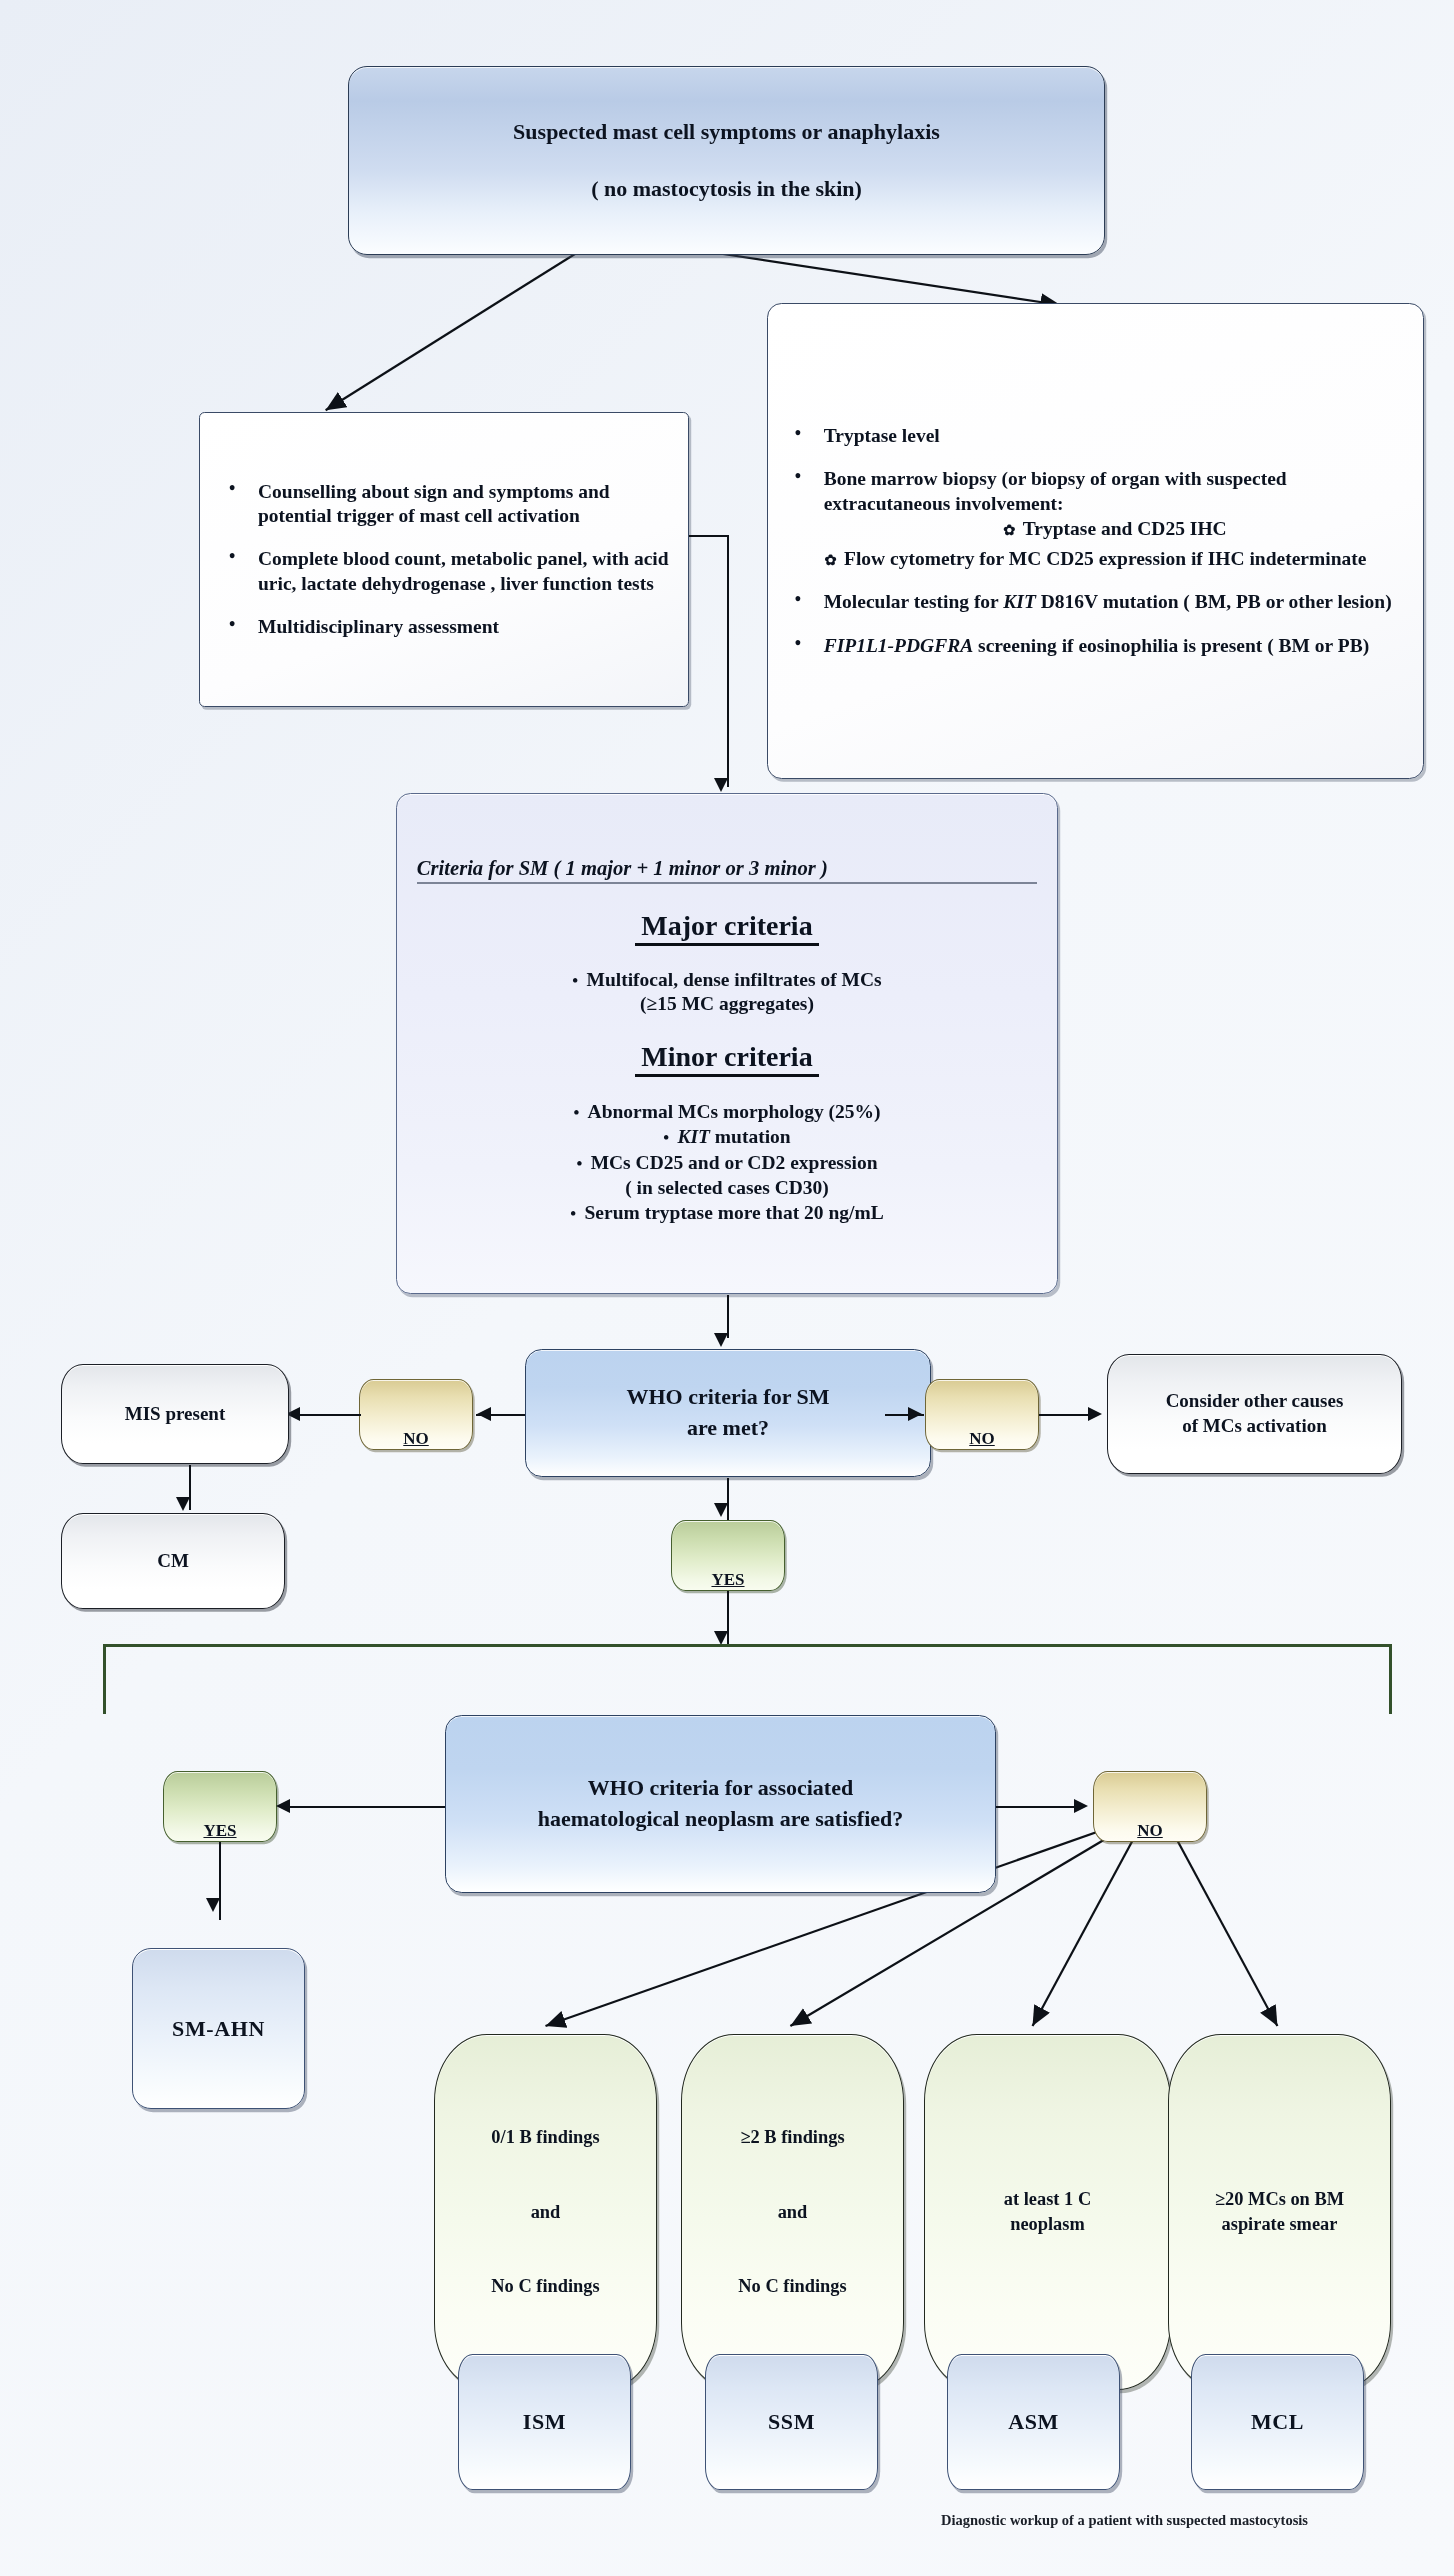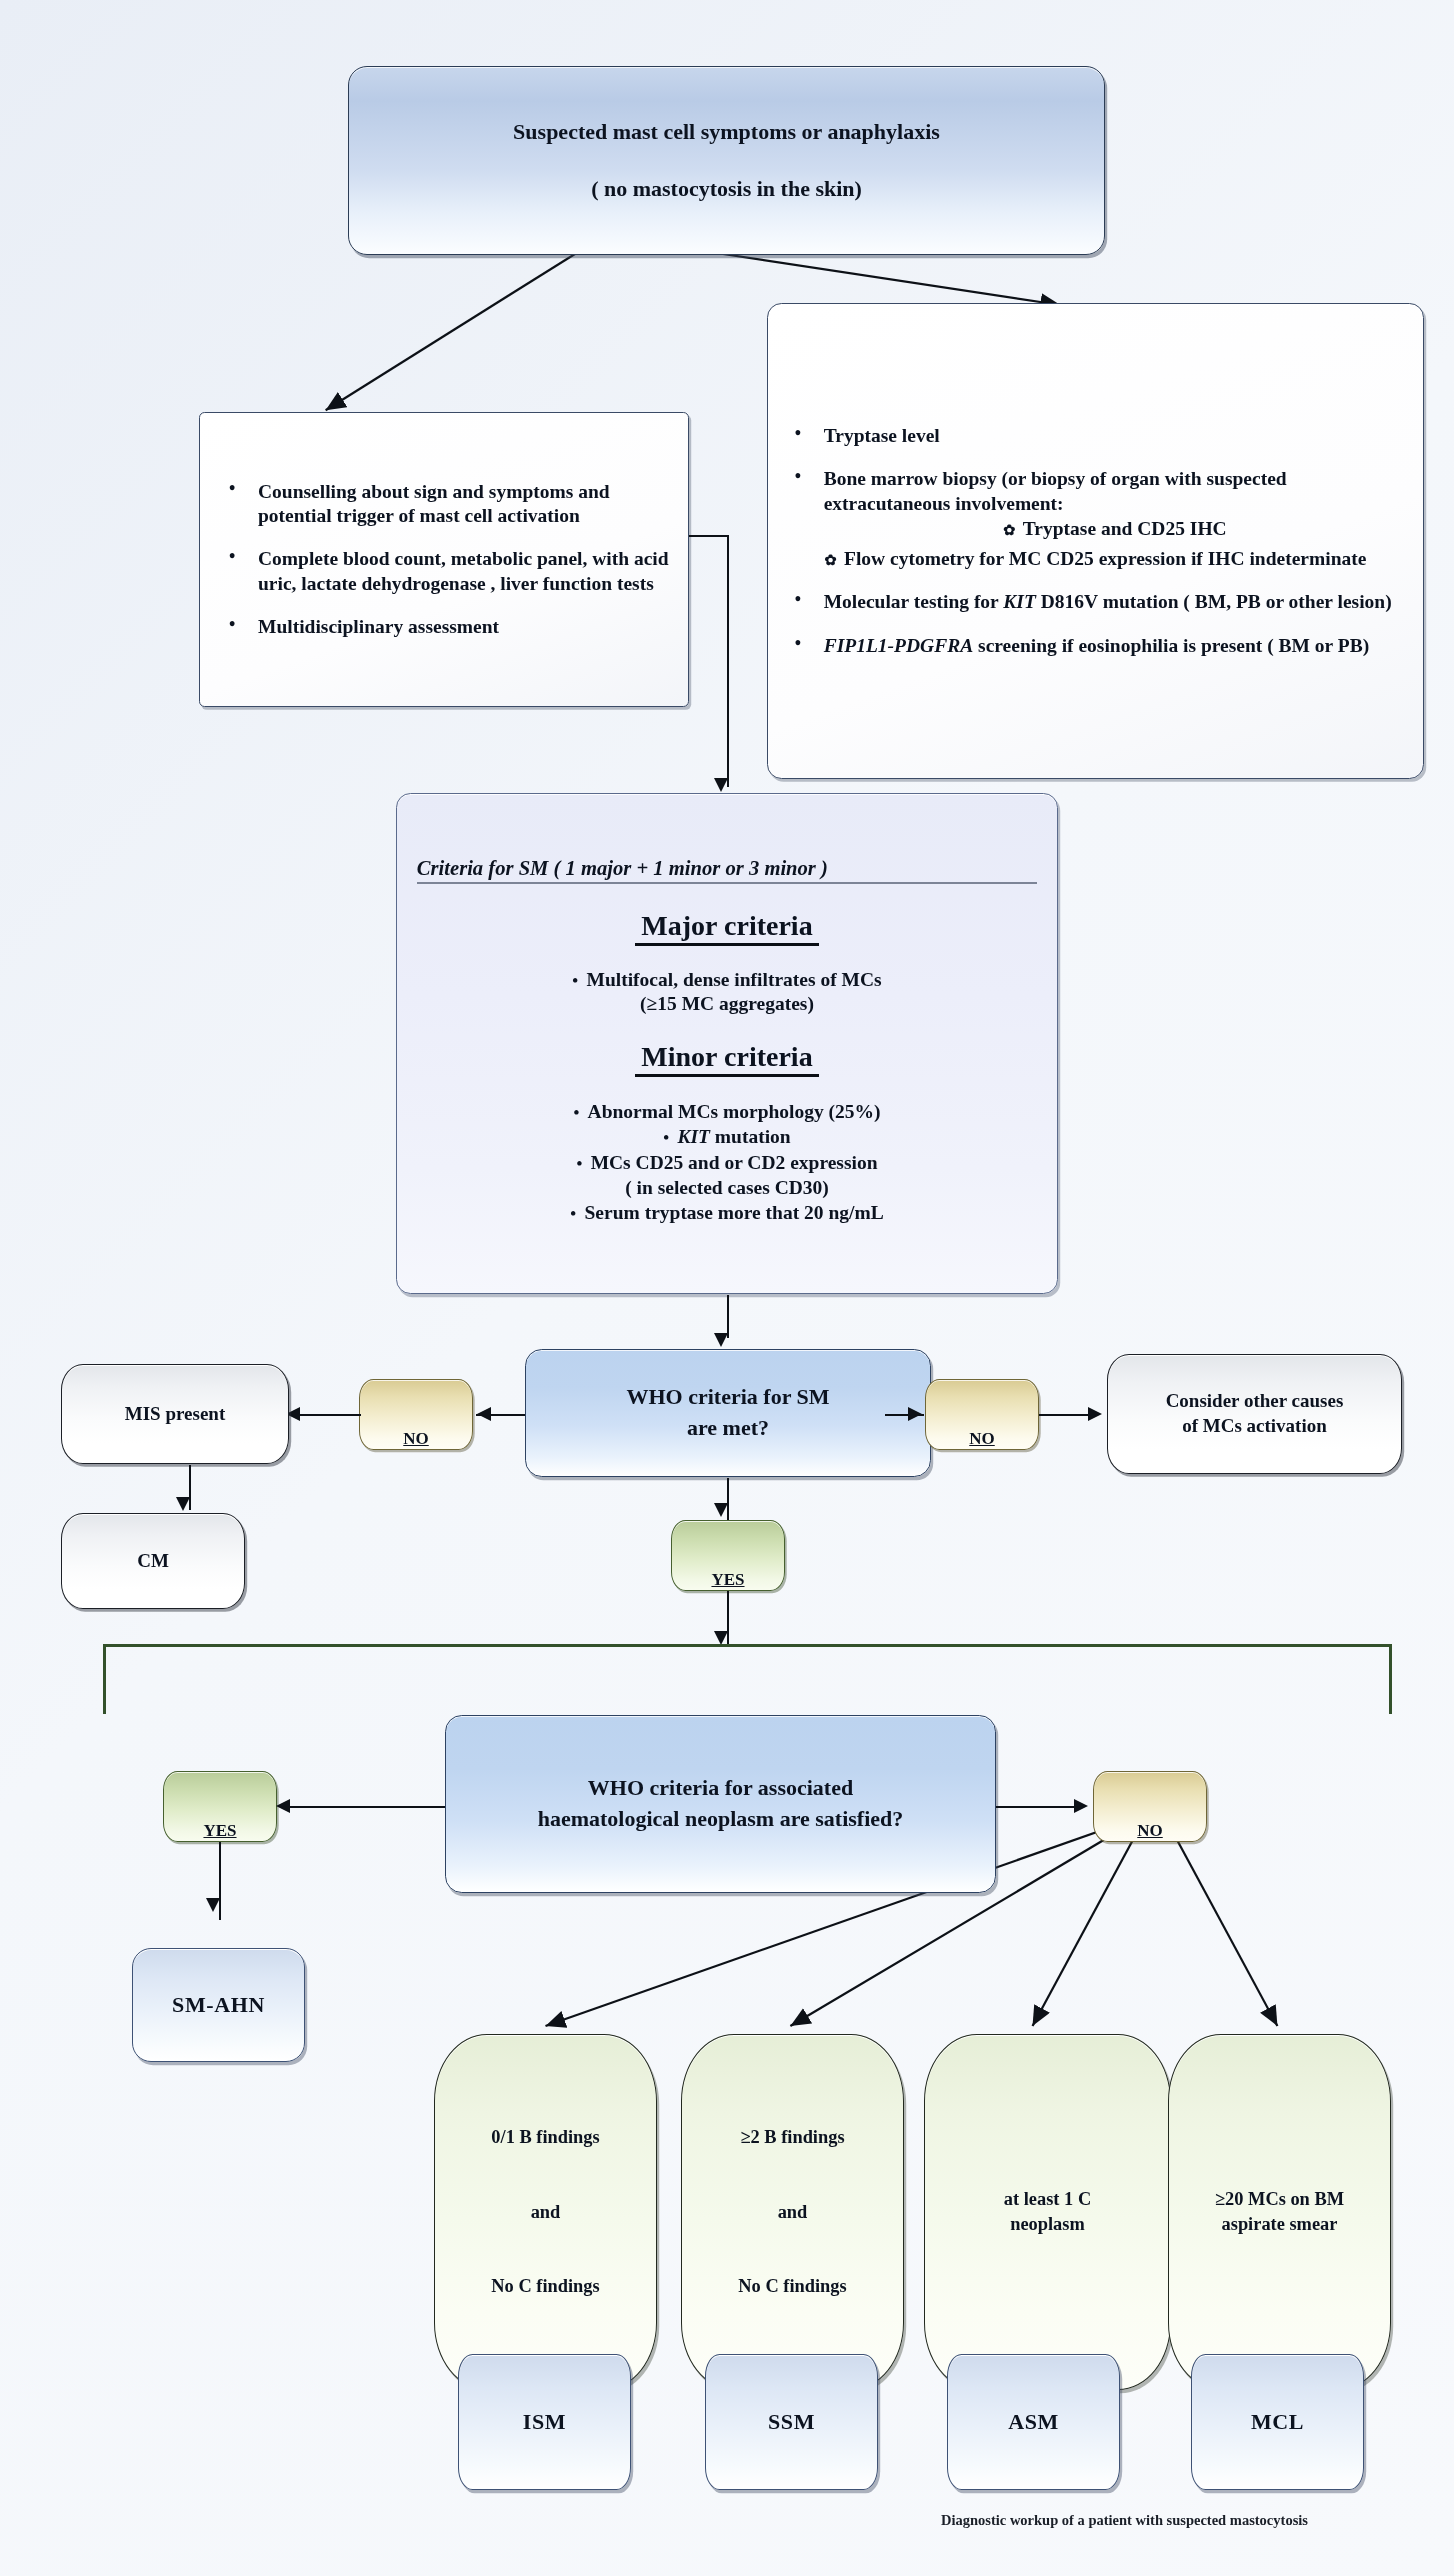--- a/index.html
+++ b/index.html
@@ -252,21 +252,21 @@
   <div class="arrow-l" style="left:477px;top:1407px;"></div>
   <div class="ln hline" style="left:295px;top:1414px;width:66px;height:2.2px;"></div>
   <div class="arrow-l" style="left:286px;top:1407px;"></div>
 
   <div class="node capsule" style="left:61px;top:1364px;width:228px;height:100px;">
     <span class="t-cap">MIS  present</span>
   </div>
   <div class="ln vline" style="left:189px;top:1465px;width:2.2px;height:45px;"></div>
   <div class="arrow-d" style="left:176px;top:1497px;"></div>
 
-  <div class="node capsule" style="left:61px;top:1513px;width:184px;height:96px;">
+  <div class="node capsule" style="left:61px;top:1513px;width:224px;height:96px;">
     <span class="t-cap">CM</span>
   </div>
 
   <div class="node pill pill-yellow" style="left:925px;top:1379px;width:114px;height:71px;">
     <span class="t-pill">NO</span>
   </div>
   <div class="ln hline" style="left:885px;top:1414px;width:39px;height:2.2px;"></div>
   <div class="arrow-r" style="left:908px;top:1407px;"></div>
   <div class="ln hline" style="left:1039px;top:1414px;width:58px;height:2.2px;"></div>
   <div class="arrow-r" style="left:1088px;top:1407px;"></div>
@@ -302,21 +302,21 @@
   <div class="arrow-l" style="left:276px;top:1799px;"></div>
 
   <div class="node pill pill-yellow" style="left:1093px;top:1771px;width:114px;height:71px;">
     <span class="t-pill">NO</span>
   </div>
   <div class="ln hline" style="left:996px;top:1806px;width:81px;height:2.2px;"></div>
   <div class="arrow-r" style="left:1074px;top:1799px;"></div>
 
   <div class="ln vline" style="left:219px;top:1842px;width:2.2px;height:78px;"></div>
   <div class="arrow-d" style="left:206px;top:1898px;"></div>
-  <div class="node diag" style="left:132px;top:1948px;width:173px;height:114px;border-radius:19px;">
+  <div class="node diag" style="left:132px;top:1948px;width:173px;height:161px;border-radius:19px;">
     <span class="t-diag">SM-AHN</span>
   </div>
 
   <div class="node green-tall" style="left:434px;top:2034px;width:223px;height:356px;padding:0 13.4px;">
     <div class="inner t-green">
       <div>0/1 B findings</div>
       <div style="margin-top:50px;">and</div>
       <div style="margin-top:50px;">No C findings</div>
     </div>
   </div>

